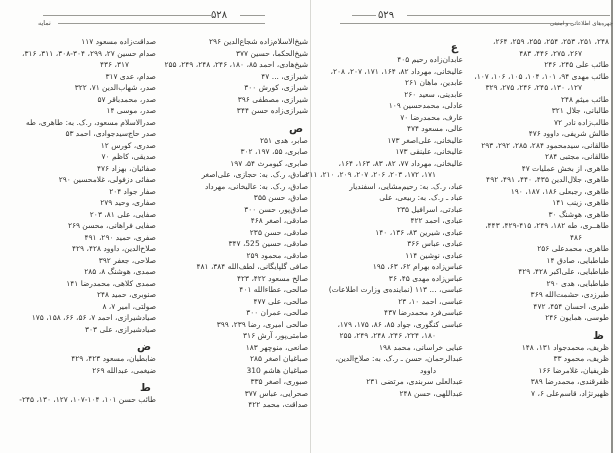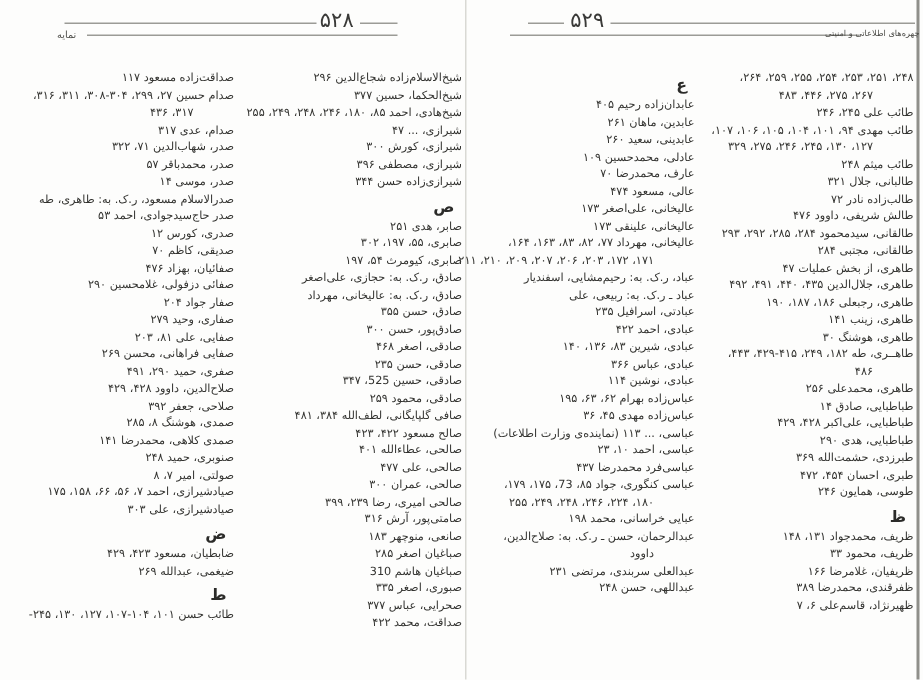--- a/index.html
+++ b/index.html
@@ -8,31 +8,31 @@
     width:615px;height:453px;overflow:hidden;position:relative;
     background:#fdfdfc;
     font-family:"DejaVu Sans",sans-serif;
   }
   .spread{position:absolute;left:0;top:0;width:615px;height:453px;background:#fdfdfc;}
   .vline{position:absolute;top:0;height:453px;width:1px;background:#cfcfcb;}
   .vline.gutter{left:310px;background:#d9d9d4;box-shadow:2px 0 0 #ececе8;}
   .vline.edge{left:611px;width:2px;background:#8f8f8a;}
   .hr{position:absolute;height:1px;background:#9b9b96;}
   .pagenum{
-    position:absolute;text-align:center;
-    font-size:14px;line-height:13px;color:#3a3a38;direction:rtl;
+    position:absolute;text-align:left;
+    font-size:10px;line-height:13px;color:#3a3a38;direction:rtl;
   }
   .running{
     position:absolute;color:#4a4a46;direction:rtl;white-space:nowrap;
   }
   .running-left{left:38px;top:19px;font-size:6.5px;}
   .running-right{right:2px;top:19.5px;font-size:5.5px;}
   .col{
     position:absolute;top:36px;bottom:2px;
-    direction:rtl;text-align:right;color:#333330;margin-top:10px;
+    direction:rtl;text-align:right;color:#333330;
   }
   .row{
     font-size:7.5px;line-height:11.5px;white-space:nowrap;
     letter-spacing:0;
   }
   .row.t-c{padding-right:27px;}
   .row.t-h{
     font-size:10.5px;font-weight:bold;line-height:13px;
     margin-top:5px;padding-right:5px;color:#2b2b29;
   }
@@ -120,20 +120,21 @@
       <div class="row t-e">صانعی، منوچهر ۱۸۳</div>
       <div class="row t-e">صباغیان اصغر ۲۸۵</div>
       <div class="row t-e">صباغیان هاشم 310</div>
       <div class="row t-e">صبوری، اصغر ۳۳۵</div>
       <div class="row t-e">صحرایی، عباس ۳۷۷</div>
       <div class="row t-e">صداقت، محمد ۴۲۲</div>
     </div>
   <div class="col" style="left:317px;width:146px">
       <div class="row t-h">ع</div>
       <div class="row t-e">عابدان‌زاده رحیم ۴۰۵</div>
+      <div class="row t-e">عالیخانی، مهرداد ۸۲، ۱۶۴، ۱۷۱، ۲۰۷، ۲۰۸،</div>
       <div class="row t-e">عابدین، ماهان ۲۶۱</div>
       <div class="row t-e">عابدینی، سعید ۲۶۰</div>
       <div class="row t-e">عادلی، محمدحسین ۱۰۹</div>
       <div class="row t-e">عارف، محمدرضا ۷۰</div>
       <div class="row t-e">عالی، مسعود ۴۷۴</div>
       <div class="row t-e">عالیخانی، علی‌اصغر ۱۷۳</div>
       <div class="row t-e">عالیخانی، علینقی ۱۷۳</div>
       <div class="row t-e">عالیخانی، مهرداد ۷۷، ۸۲، ۸۳، ۱۶۳، ۱۶۴،</div>
       <div class="row t-c">۱۷۱، ۱۷۲، ۲۰۳، ۲۰۶، ۲۰۷، ۲۰۹، ۲۱۰، ۲۱۱</div>
       <div class="row t-e">عباد، ر.ک. به: رحیم‌مشایی، اسفندیار</div>
@@ -141,21 +142,21 @@
       <div class="row t-e">عبادتی، اسرافیل ۲۳۵</div>
       <div class="row t-e">عبادی، احمد ۴۲۲</div>
       <div class="row t-e">عبادی، شیرین ۸۳، ۱۳۶، ۱۴۰</div>
       <div class="row t-e">عبادی، عباس ۳۶۶</div>
       <div class="row t-e">عبادی، نوشین ۱۱۴</div>
       <div class="row t-e">عباس‌زاده بهرام ۶۲، ۶۳، ۱۹۵</div>
       <div class="row t-e">عباس‌زاده مهدی ۴۵، ۳۶</div>
       <div class="row t-e">عباسی، ... ۱۱۳ (نماینده‌ی وزارت اطلاعات)</div>
       <div class="row t-e">عباسی، احمد ۱۰، ۲۳</div>
       <div class="row t-e">عباسی‌فرد محمدرضا ۴۳۷</div>
-      <div class="row t-e">عباسی کنگوری، جواد ۸۵، 73، ۱۷۵، ۱۷۹،</div>
+      <div class="row t-e">عباسی کنگوری، جواد ۸۵، ۸۶، ۱۷۵، ۱۷۹،</div>
       <div class="row t-c">۱۸۰، ۲۲۴، ۲۴۶، ۲۴۸، ۲۴۹، ۲۵۵</div>
       <div class="row t-e">عبایی خراسانی، محمد ۱۹۸</div>
       <div class="row t-e">عبدالرحمان، حسن ـ ر.ک. به: صلاح‌الدین،</div>
       <div class="row t-c">داوود</div>
       <div class="row t-e">عبدالعلی سربندی، مرتضی ۲۳۱</div>
       <div class="row t-e">عبداللهی، حسن ۲۴۸</div>
     </div>
   <div class="col" style="left:462px;width:147px">
       <div class="row t-e">۲۴۸، ۲۵۱، ۲۵۳، ۲۵۴، ۲۵۵، ۲۵۹، ۲۶۴،</div>
       <div class="row t-c">۲۶۷، ۲۷۵، ۴۴۶، ۴۸۳</div>

